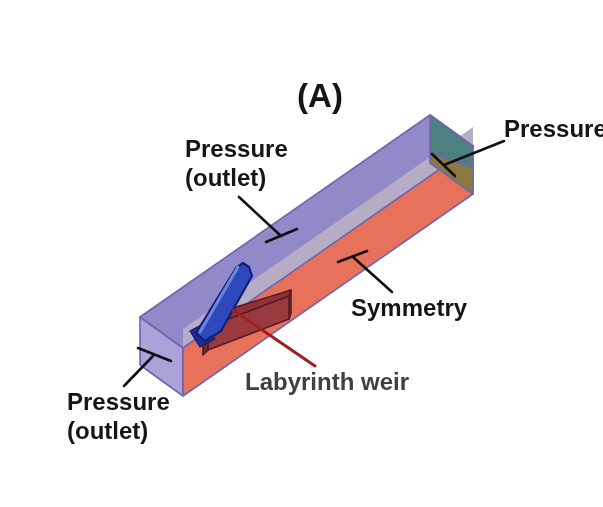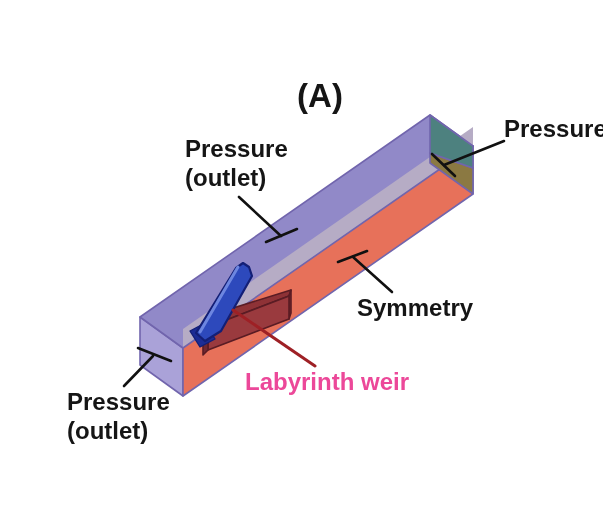--- a/index.html
+++ b/index.html
@@ -8,32 +8,32 @@
   .canvas svg{position:absolute;left:0;top:0;}
 
   .label{
     position:absolute;
     font-weight:bold;
     font-size:24px;
     line-height:29px;
     color:#151515;
     white-space:nowrap;
   }
-  .label.red{color:#ec4899;}
+  .label.red{color:#404040;}
   .panel-label{
     position:absolute;
     left:270px;top:78px;width:100px;
     text-align:center;
     font-weight:bold;
     font-size:33px;line-height:36px;
     color:#151515;
   }
   .lbl-pressure-top{left:185px;top:134px;}
   .lbl-velocity{left:504px;top:114px;}
-  .lbl-symmetry{left:351px;top:293px;margin-left:6px;}
+  .lbl-symmetry{left:351px;top:293px;}
   .lbl-labyrinth{left:245px;top:367px;}
   .lbl-pressure-bottom{left:67px;top:387px;}
 
   
   .edge{stroke:#7165ad;stroke-width:1.6;stroke-linejoin:round;}
   .noedge{stroke:none;}
   .blueout{stroke:#131f76;stroke-width:2.2;stroke-linejoin:round;}
   .blueout-thin{stroke:#131f76;stroke-width:1.4;stroke-linejoin:round;}
   .redout{stroke:#5a1c24;stroke-width:1.6;stroke-linejoin:round;}
   .hl{stroke:#6d86e0;stroke-width:3;stroke-linecap:round;}

